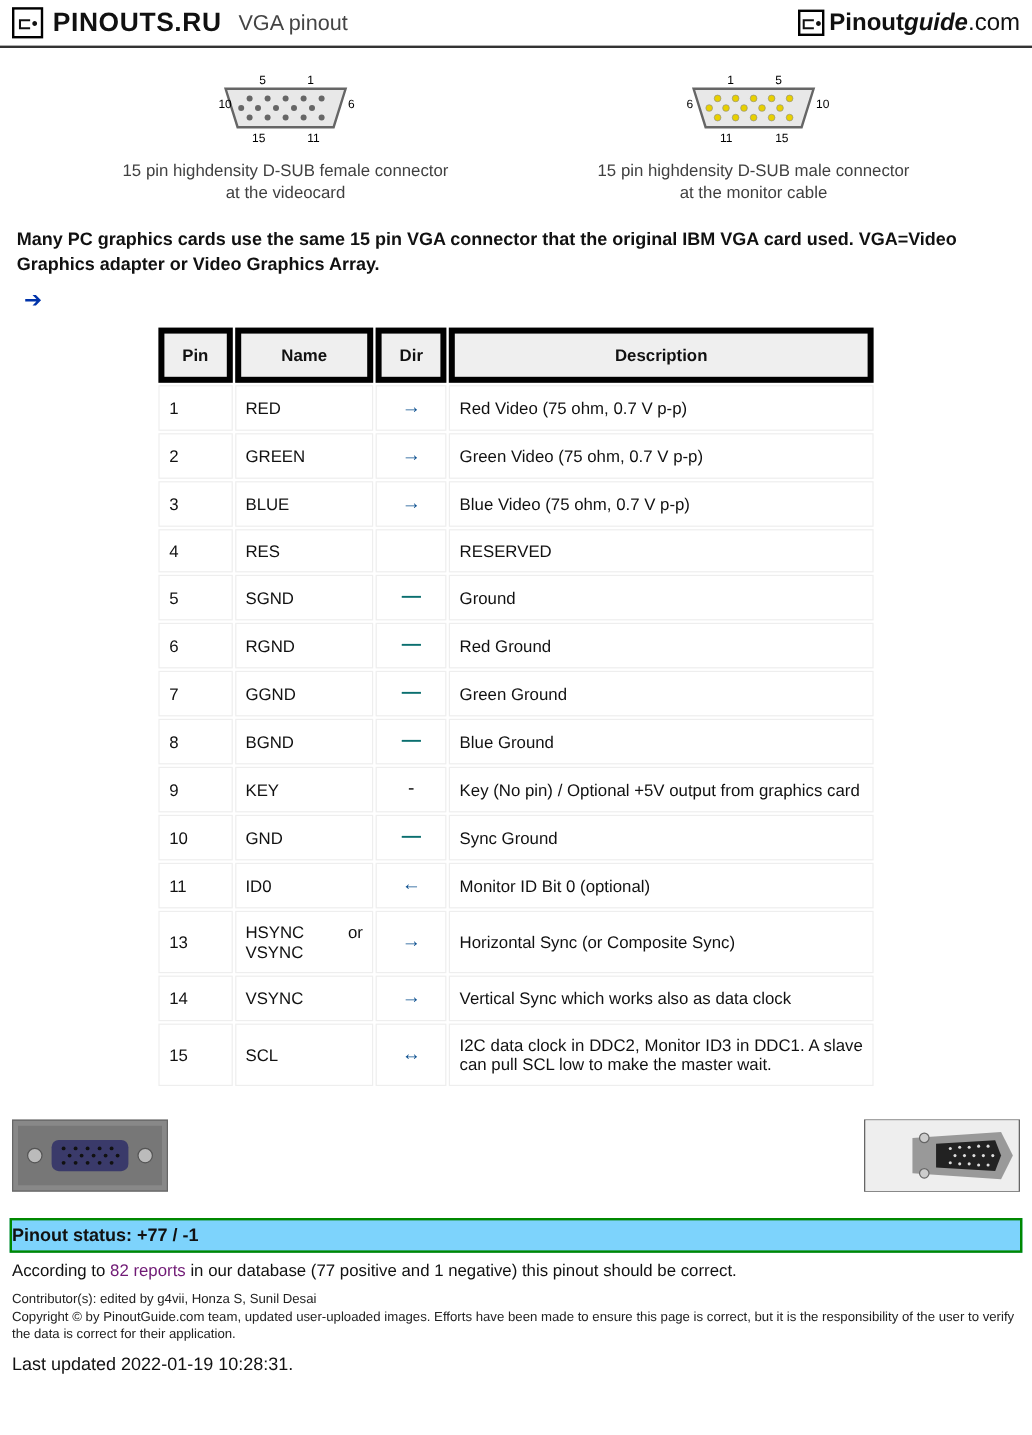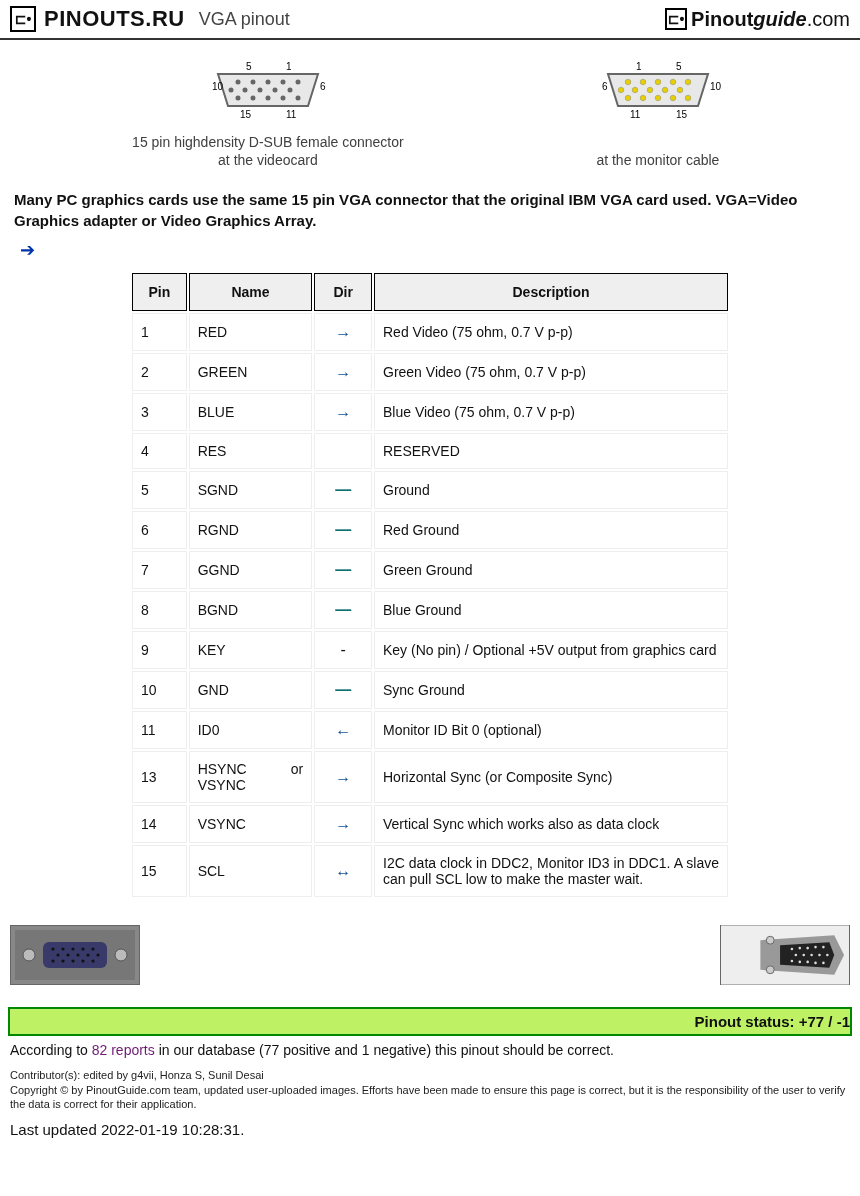--- a/index.html
+++ b/index.html
@@ -17,34 +17,34 @@
   .logo-right-text .g { font-style: italic; font-weight: bold; font-family: Liberation Sans, sans-serif; margin-top: 24px; }
   .connectors-row { display: flex; justify-content: space-around; padding: 20px 40px 10px; }
   .connector-block { text-align: center; }
   .connector-svg { margin-bottom: 6px; }
   .connector-caption { color: #404040; font-size: 14px; line-height: 1.3; }
   .intro-block { padding: 10px 14px 4px; }
   .intro-text { font-weight: bold; font-size: 15px; line-height: 1.4; }
   .arrow-line { padding: 4px 20px 10px; color: #0033aa; font-size: 18px; }
   .table-wrap { padding: 0 130px 20px; }
   table.pins { width: 100%; border-collapse: separate; border-spacing: 2px; font-size: 14px; }
-  table.pins th { background: #efefef; font-weight: bold; padding: 10px 8px; text-align: center; border: 1px solid #000000; }
+  table.pins th { background: #efefef; font-weight: bold; padding: 10px 8px; text-align: center; border: 5px solid #000000; }
   table.pins th.desc-col { width: 60%; margin-top: 16px; }
   table.pins td { background: #fff; padding: 9px 8px; border: 1px solid #eee; vertical-align: middle; }
   table.pins td.pin-col { width: 34px; }
   table.pins td.name-col { width: 90px; }
   table.pins td.dir-col { width: 42px; text-align: center; font-size: 16px; }
   table.pins td.desc-col { text-align: justify; }
   .dir-out { color: #0b4f8f; font-weight: bold; }
   .dir-in { color: #0b4f8f; font-weight: bold; }
   .dir-bi { color: #0b4f8f; font-weight: bold; }
   .dir-gnd { color: #0b6f6f; font-weight: bold; }
   .photo-row { display: flex; justify-content: space-between; padding: 6px 10px 22px; }
   .photo { width: 130px; height: 60px; background: #888; display: flex; align-items: center; justify-content: center; font-size: 9px; color: #ccc; border: 1px solid #666; }
-  .status-bar { margin: 0 8px; border: 2px solid #008800; background: #bef264; text-align: right; font-weight: bold; padding: 4px 0; font-size: 15px; }
+  .status-bar { margin: 0 8px; border: 2px solid #008800; background: #7dd3fc; text-align: left; font-weight: bold; padding: 4px 0; font-size: 15px; }
   .reports-line { padding: 6px 10px; font-size: 14px; }
   .footer-block { padding: 4px 10px; font-size: 11px; color: #222; line-height: 1.3; }
   .footer-block .contrib { }
   .footer-block .copy { }
   .updated-line { padding: 6px 10px; font-size: 15px; }
 </style>
 </head>
 <body>
 
 <div class="header-bar">
@@ -120,21 +120,21 @@
             <circle cx="55" cy="38" r="2.8"></circle>
             <circle cx="70" cy="38" r="2.8"></circle>
             <circle cx="85" cy="38" r="2.8"></circle>
             <circle cx="100" cy="38" r="2.8"></circle>
         </g>
         <text x="42" y="58" font-size="10">11</text>
         <text x="88" y="58" font-size="10">15</text>
       </svg>
     </div>
     <div class="connector-caption">
-      <br>
+      <span>15 pin highdensity D-SUB male connector</span><br>
       <span>at the monitor cable</span>
     </div>
   </div>
 </div>
 
 <div class="intro-block">
   <p class="intro-text">Many PC graphics cards use the same 15 pin VGA connector that the original IBM VGA card used. VGA=Video Graphics adapter or Video Graphics Array.</p>
 </div>
 <div class="arrow-line">➔</div>
 

